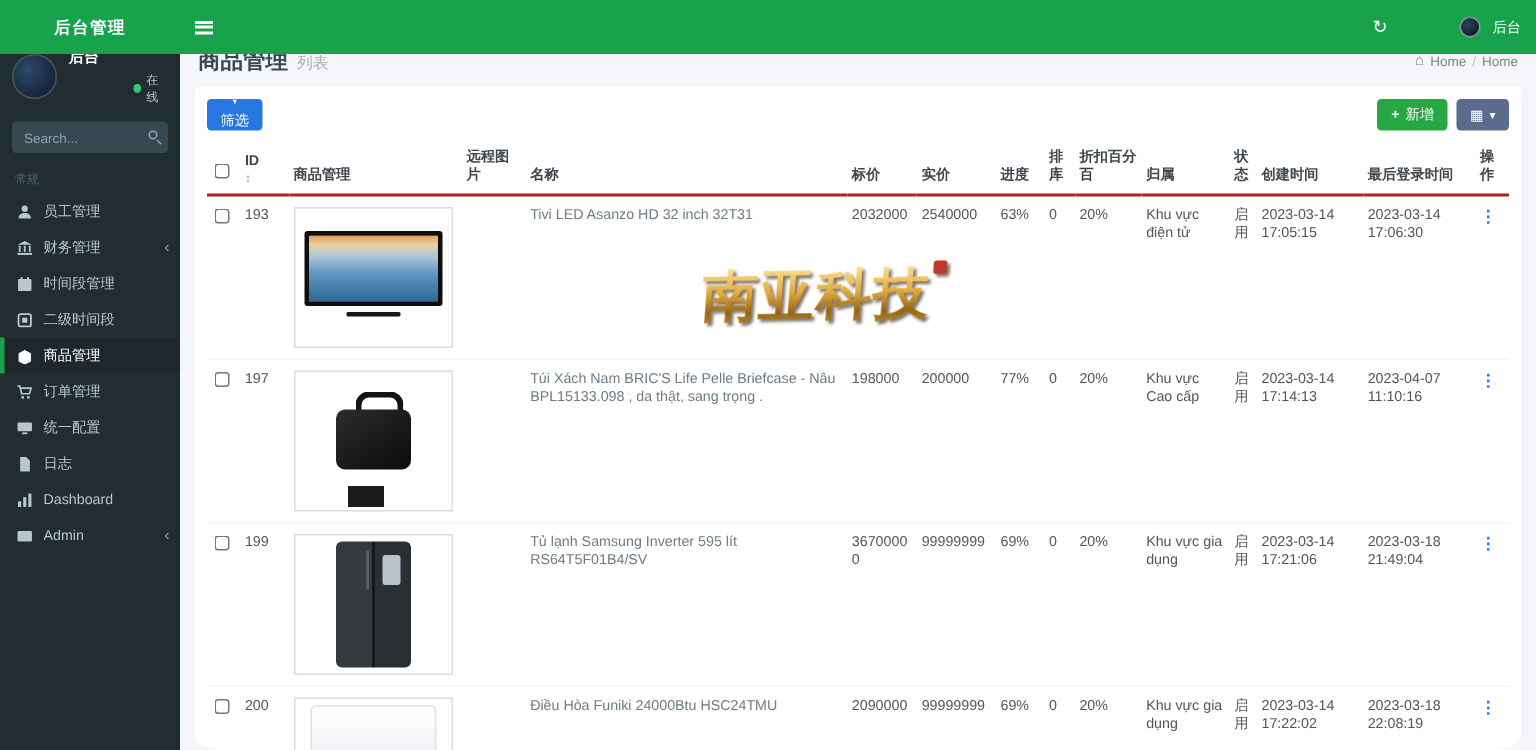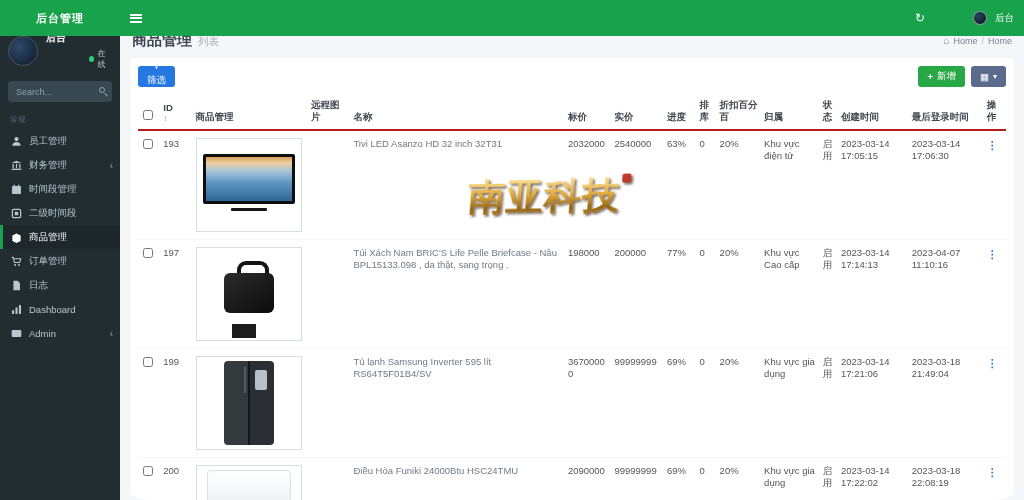--- a/index.html
+++ b/index.html
@@ -180,20 +180,30 @@
   </a>
       <a class="mitem">
     <span class="micon">
           <svg viewBox="0 0 16 16">
             <path d="M1 2h2.2l1.8 7.5h7.5l1.7-5.5H4" fill="none" stroke="currentColor" stroke-width="1.6"></path>
             <circle cx="6" cy="13" r="1.4" fill="currentColor"></circle>
             <circle cx="11.5" cy="13" r="1.4" fill="currentColor"></circle>
           </svg>
         </span>
     <span class="label">订单管理</span>
+    <span class="chev"></span>
+  </a>
+      <a class="mitem">
+    <span class="micon">
+          <svg viewBox="0 0 16 16" fill="currentColor">
+            <rect x="1" y="2.5" width="14" height="8.5" rx="1"></rect>
+            <rect x="5.5" y="12" width="5" height="1.8"></rect>
+          </svg>
+        </span>
+    <span class="label">统一配置</span>
     <span class="chev"></span>
   </a>
       <a class="mitem">
     <span class="micon">
           <svg viewBox="0 0 16 16" fill="currentColor">
             <path d="M3.5 1h6L13 4.5V15h-9.5z"></path>
           </svg>
         </span>
     <span class="label">日志</span>
     <span class="chev"></span>

